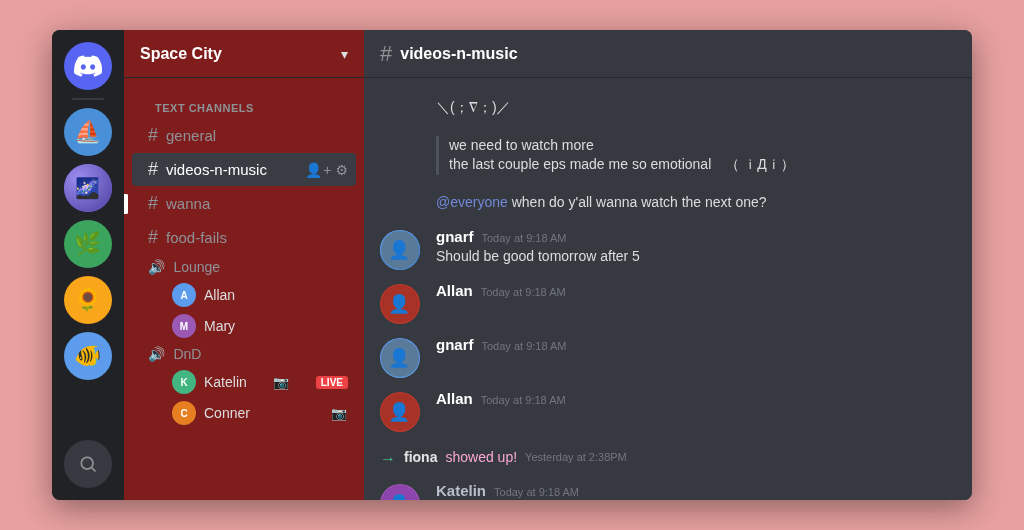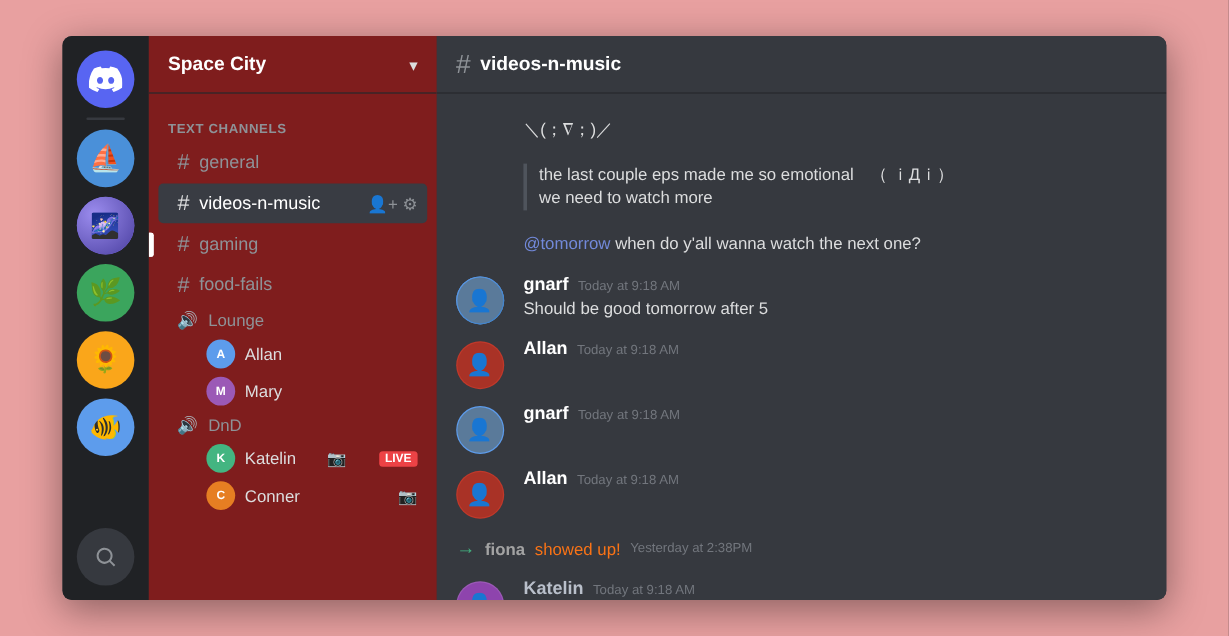--- a/index.html
+++ b/index.html
@@ -103,20 +103,21 @@
     .channel-category {
       padding: 16px 8px 4px 16px;
       font-size: 11px;
       font-weight: 700;
       color: #8e9297;
       text-transform: uppercase;
       letter-spacing: 0.5px;
       display: flex;
       align-items: center;
       gap: 4px;
+      margin-left: 15px;
     }
     .channel-item {
       display: flex;
       align-items: center;
       padding: 6px 8px 6px 16px;
       cursor: pointer;
       border-radius: 4px;
       margin: 1px 8px;
       color: #8e9297;
       font-size: 15px;
@@ -237,22 +238,22 @@
     }
     .system-message {
       display: flex;
       align-items: center;
       padding: 4px 16px;
       gap: 8px;
       color: #72767d;
       font-size: 14px;
     }
     .system-arrow { color: #43b581; font-size: 16px; }
-    .system-username { color: #a3a3a3; font-weight: 600; }
-    .system-action { color: #f97316; }
+    .system-username { color: #e5e5e5; font-weight: 600; }
+    .system-action { color: #f9a8d4; }
   </style>
 </head>
 <body>
 
 <div class="app-window">
 
   <div class="server-sidebar">
     <div class="server-icon discord-home">
       <svg viewBox="0 0 71 55" fill="white" xmlns="http://www.w3.org/2000/svg">
         <path d="M60.1 4.9A58.5 58.5 0 0 0 45.5.8a.2.2 0 0 0-.2.1 40.8 40.8 0 0 0-1.8 3.7 54 54 0 0 0-16.2 0A37.6 37.6 0 0 0 25.4 1a.2.2 0 0 0-.2-.1A58.4 58.4 0 0 0 11 4.9a.2.2 0 0 0-.1.1C1.6 18.7-.9 32.2.3 45.5a.2.2 0 0 0 .1.1 58.8 58.8 0 0 0 17.7 9 .2.2 0 0 0 .2-.1 42 42 0 0 0 3.6-5.9.2.2 0 0 0-.1-.3 38.7 38.7 0 0 1-5.5-2.6.2.2 0 0 1 0-.4l1.1-.8a.2.2 0 0 1 .2 0c11.5 5.3 24 5.3 35.4 0a.2.2 0 0 1 .2 0l1.1.9a.2.2 0 0 1 0 .4 36.1 36.1 0 0 1-5.5 2.6.2.2 0 0 0-.1.3 47.1 47.1 0 0 0 3.6 5.9.2.2 0 0 0 .2.1 58.7 58.7 0 0 0 17.8-9 .2.2 0 0 0 .1-.1C72.9 30.2 69.4 16.8 60.2 5a.2.2 0 0 0-.1-.1zM23.7 37.3c-3.5 0-6.4-3.2-6.4-7.2s2.8-7.2 6.4-7.2c3.6 0 6.5 3.3 6.4 7.2 0 4-2.8 7.2-6.4 7.2zm23.6 0c-3.5 0-6.4-3.2-6.4-7.2s2.8-7.2 6.4-7.2c3.6 0 6.5 3.3 6.4 7.2 0 4-2.8 7.2-6.4 7.2z"></path>
@@ -291,21 +292,21 @@
         <span class="channel-hash" style="color:#dcddde;">#</span>
         <span>videos-n-music</span>
         <div class="channel-icons">
           <span>👤+</span>
           <span>⚙</span>
         </div>
       </div>
       <div class="channel-item active-indicator" style="position:relative;">
         <div style="position:absolute;left:-8px;width:4px;height:20px;background:#fff;border-radius:0 2px 2px 0;"></div>
         <span class="channel-hash">#</span>
-        <span>gaming</span>
+        <span>wanna</span>
       </div>
       <div class="channel-item">
         <span class="channel-hash">#</span>
         <span>food-fails</span>
       </div>
 
 
       <div class="voice-channel-item">
         <span style="font-size:14px;">🔊</span>
         <span>Lounge</span>
@@ -341,25 +342,25 @@
     <div class="chat-header">
       <span class="chat-header-hash">#</span>
       <span class="chat-channel-name">videos-n-music</span>
     </div>
 
     <div class="messages-area">
 
       <div class="message-group" style="padding-left:72px; flex-direction:column;">
         <div class="msg-text">＼(；∇；)／</div>
         <div class="border-left-msg">
+          <div class="msg-text">we need to watch more</div>
           <div class="msg-text">the last couple eps made me so emotional　（ ｉДｉ）</div>
-          <div class="msg-text">we need to watch more</div>
         </div>
         <div class="msg-text">
-          <span class="mention">@tomorrow</span> when do y'all wanna watch the next one?
+          <span class="mention">@everyone</span> when do y'all wanna watch the next one?
         </div>
       </div>
 
       <div class="message-group" style="margin-top:8px;">
         <div class="msg-avatar" style="background:#5d9cec;">
           <div style="width:40px;height:40px;border-radius:50%;background:linear-gradient(135deg,#5d9cec,#3d7ec0);display:flex;align-items:center;justify-content:center;overflow:hidden;">
             <div style="width:38px;height:38px;border-radius:50%;background:#5a7a9a;display:flex;align-items:center;justify-content:center;font-size:18px;">👤</div>
           </div>
         </div>
         <div class="msg-content">

